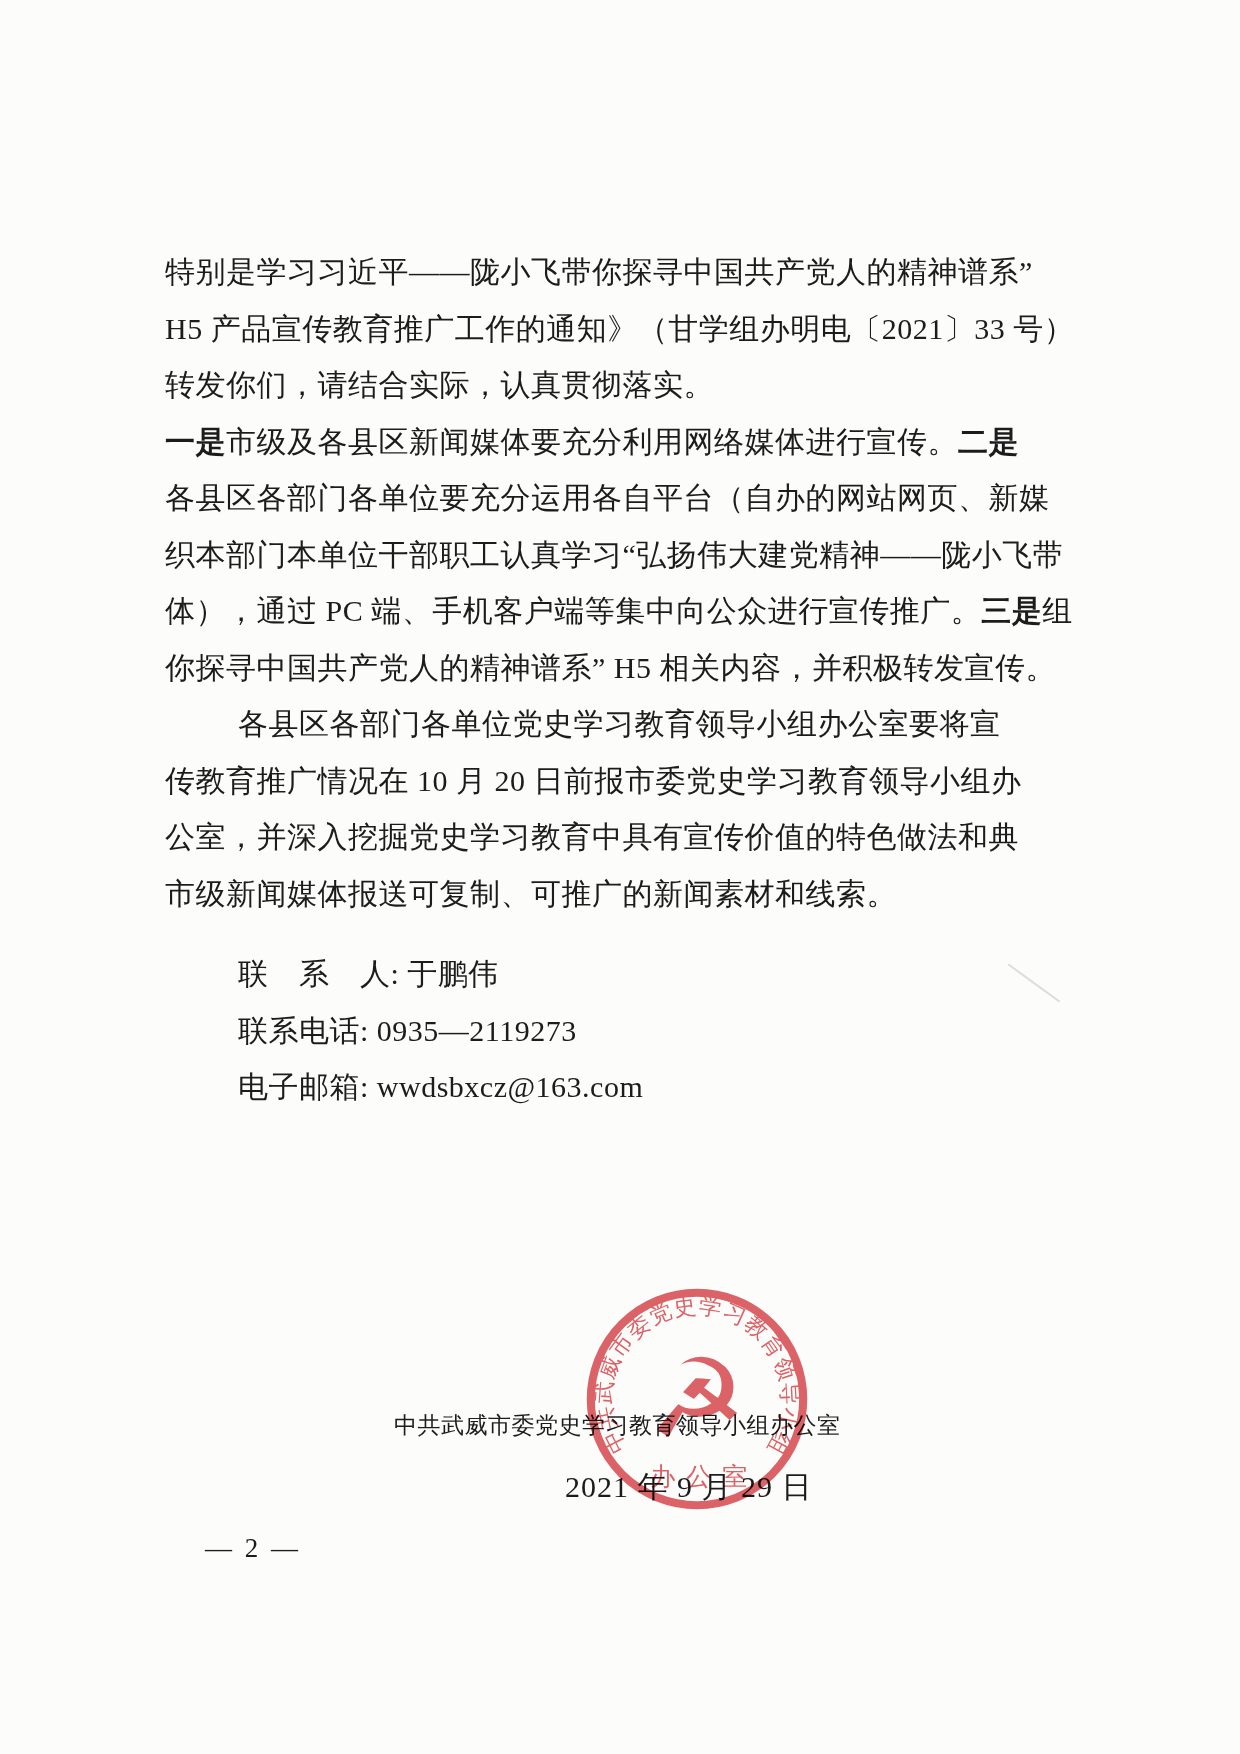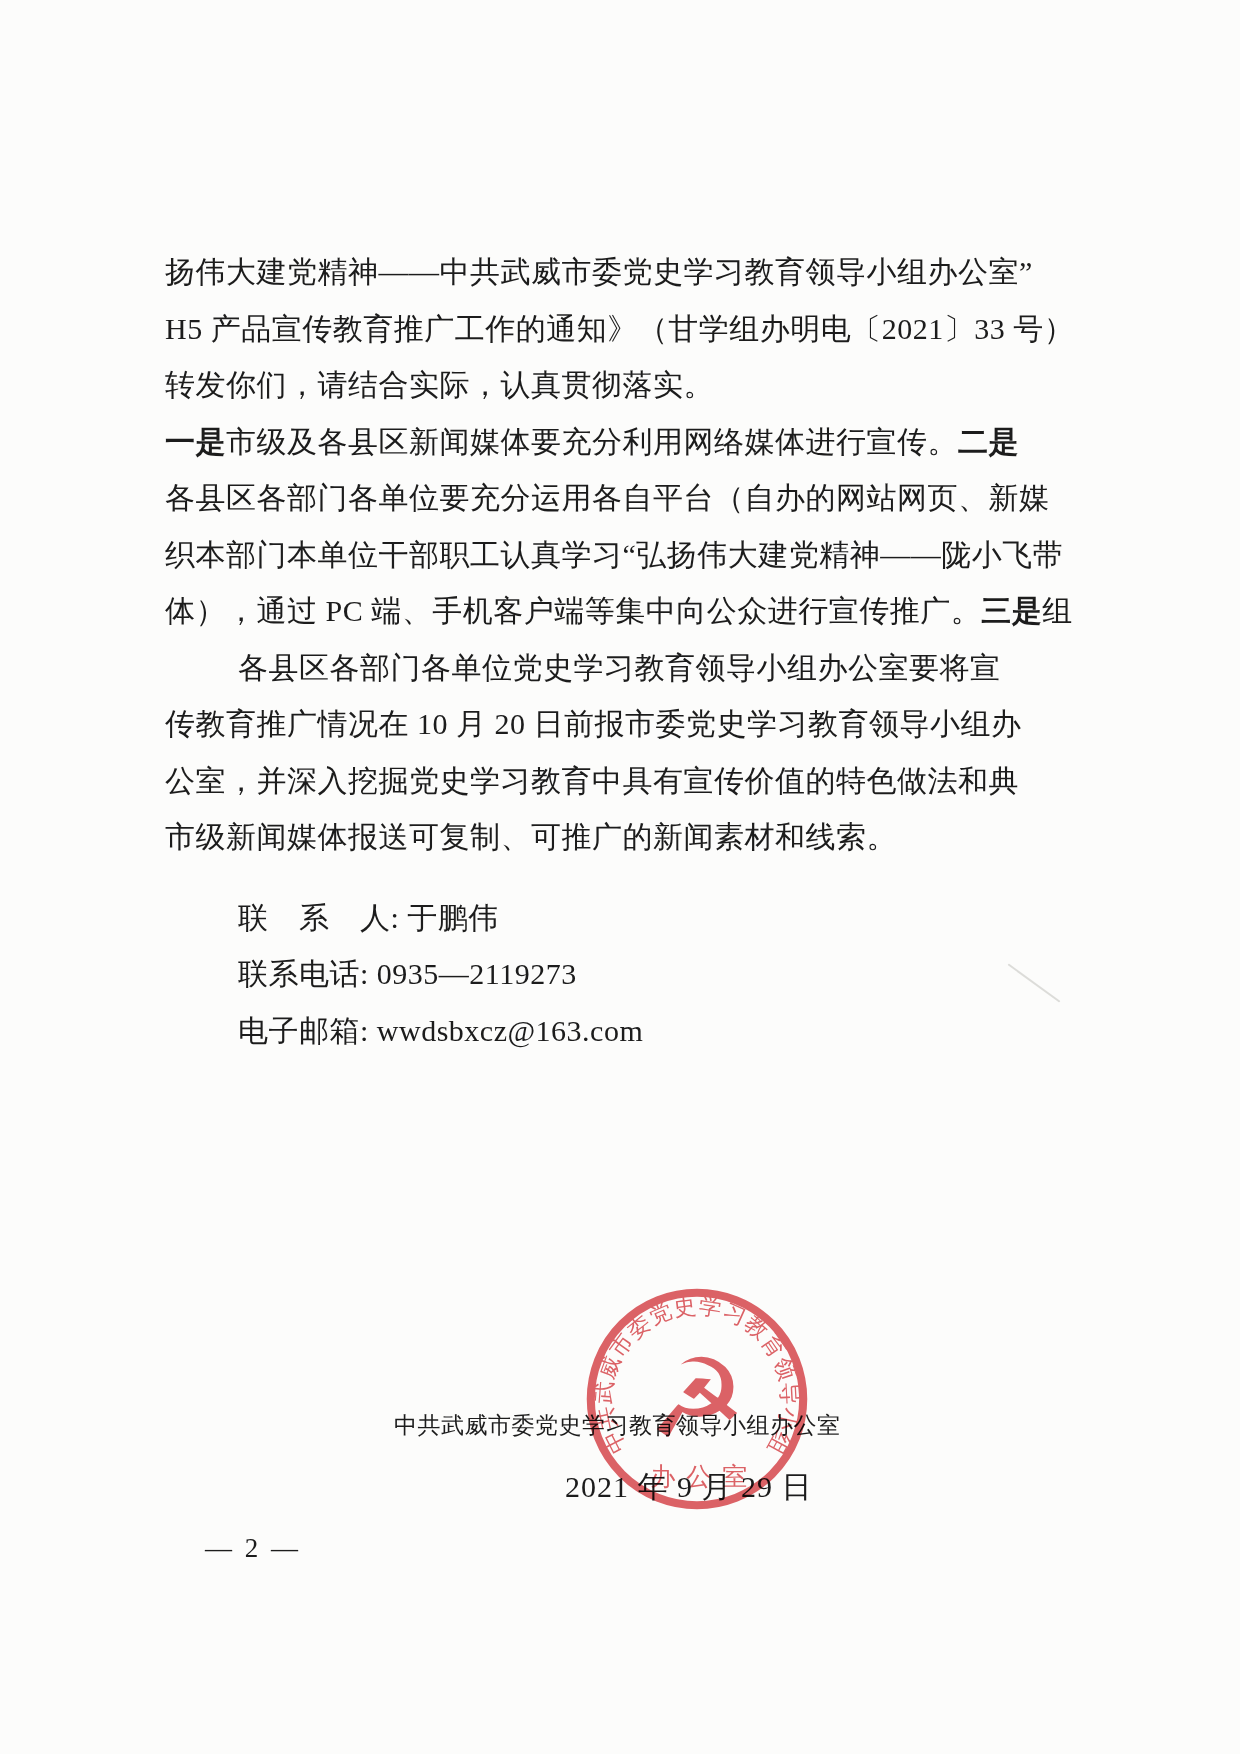--- a/index.html
+++ b/index.html
@@ -49,27 +49,28 @@
     position:absolute;left:1002px;top:982px;width:64px;height:2px;
     background:#cfcfcb;transform:rotate(36deg);opacity:0.7;border-radius:2px;
   }
 </style>
 </head>
 <body>
 
 <div class="page">
 
   <div class="body-text" id="body-lines">
-      <div class="line"><span>扬伟大建党精神——中共武威市委党史学习教育领导小组办公室”</span></div>
+      <div class="line"><span>特别是学习习近平——陇小飞带你探寻中国共产党人的精神谱系”</span></div>
       <div class="line"><span>H5 产品宣传教育推广工作的通知》（甘学组办明电〔2021〕33 号）</span></div>
       <div class="line"><span>转发你们，请结合实际，认真贯彻落实。</span></div>
       <div class="line"><b>一是</b><span>市级及各县区新闻媒体要充分利用网络媒体进行宣传。</span><b>二是</b></div>
       <div class="line"><span>各县区各部门各单位要充分运用各自平台（自办的网站网页、新媒</span></div>
       <div class="line"><span>织本部门本单位干部职工认真学习“弘扬伟大建党精神——陇小飞带</span></div>
       <div class="line"><span>体），通过 PC 端、手机客户端等集中向公众进行宣传推广。</span><b>三是</b><span>组</span></div>
+      <div class="line"><span>你探寻中国共产党人的精神谱系” H5 相关内容，并积极转发宣传。</span></div>
       <div class="line indent"><span>各县区各部门各单位党史学习教育领导小组办公室要将宣</span></div>
       <div class="line"><span>传教育推广情况在 10 月 20 日前报市委党史学习教育领导小组办</span></div>
       <div class="line"><span>公室，并深入挖掘党史学习教育中具有宣传价值的特色做法和典</span></div>
       <div class="line"><span>市级新闻媒体报送可复制、可推广的新闻素材和线索。</span></div>
       <div class="contact-spacer"></div>
       <div class="line indent">联　系　人: 于鹏伟</div>
       <div class="line indent">联系电话: 0935—2119273</div>
       <div class="line indent">电子邮箱: wwdsbxcz@163.com</div>
     </div>
 

